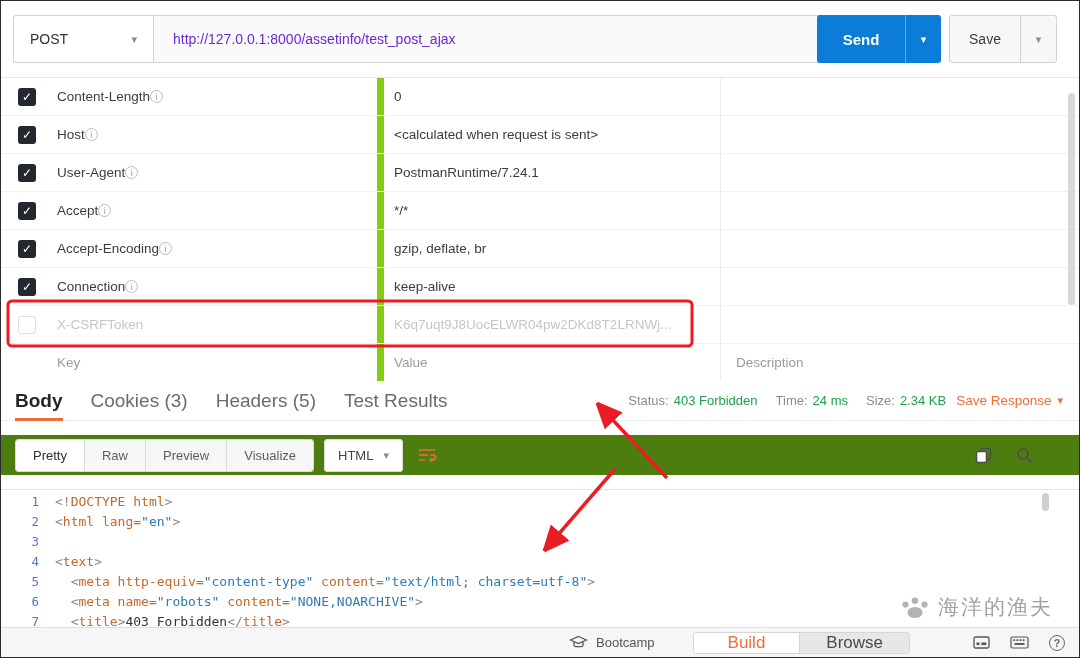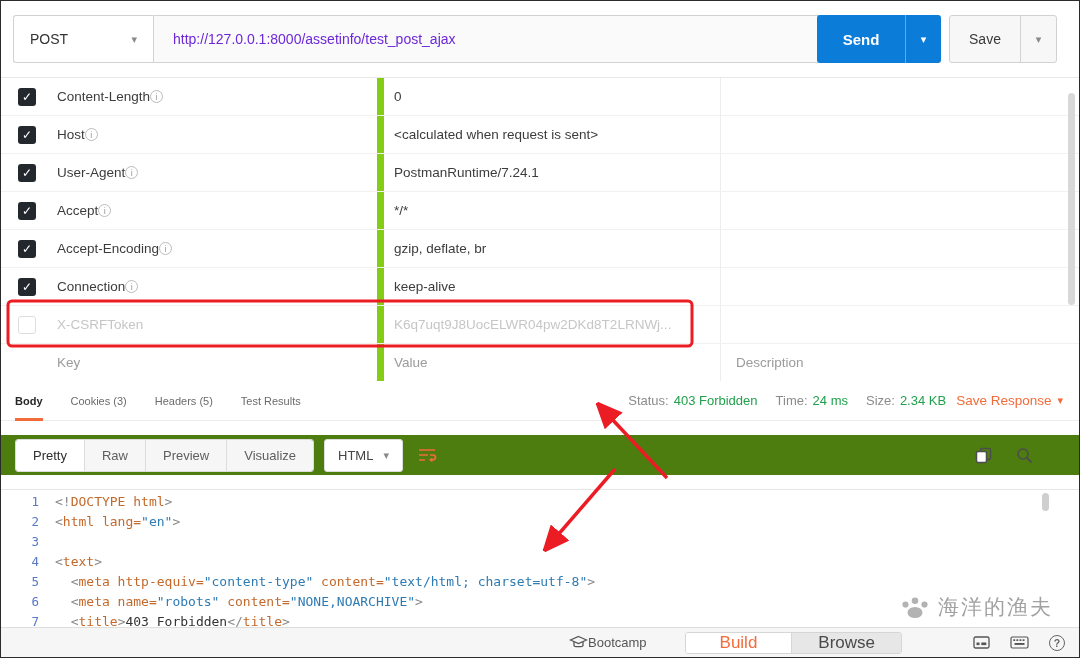--- a/index.html
+++ b/index.html
@@ -30,21 +30,21 @@
   .hrow.dim .c-key,.hrow.dim .c-val{color:#c6c6c6;}
   .cb{width:18px;height:18px;border-radius:3px;background:#23272e;color:#fff;font-size:12px;line-height:1;display:flex;align-items:center;justify-content:center;cursor:pointer;}
   .cb.off{background:#fff;border:1px solid #dedede;color:transparent;}
   .info{width:13px;height:13px;border:1px solid #bcbcbc;border-radius:50%;color:#9a9a9a;font-size:9px;display:inline-flex;align-items:center;justify-content:center;flex:none;}
   .hrow.ghost{color:#9b9b9b;}
   .hrow.ghost .c-key{padding-left:56px;}
   .hrow.ghost .c-key{width:327px;}
 
   
   .resp-tabs{position:absolute;top:380px;left:0;right:0;height:40px;display:flex;align-items:center;padding-left:14px;border-bottom:1px solid #ededed;background:#fff;}
-  .rtab{position:relative;height:100%;display:flex;align-items:center;margin-right:28px;font-size:11px;color:#6b6b6b;cursor:pointer;white-space:nowrap;}
+  .rtab{position:relative;height:100%;display:flex;align-items:center;margin-right:28px;font-size:19px;color:#6b6b6b;cursor:pointer;white-space:nowrap;}
   .rtab.active{color:#262626;font-weight:bold;}
   .rtab.active::after{content:"";position:absolute;left:0;right:0;bottom:-1px;height:3px;background:#f26b3a;}
   .meta{margin-left:auto;margin-right:16px;display:flex;align-items:center;font-size:13px;white-space:nowrap;}
   .meta .lbl{color:#8b8b8b;margin-right:5px;}
   .meta .val{color:#21a04c;margin-right:18px;}
   .save-resp{color:#f26b3a;font-weight:normal;font-size:13.5px;margin-left:10px;display:flex;align-items:center;gap:6px;cursor:pointer;}
   .save-resp .caret{color:#f26b3a;}
 
   
   .view-bar{position:absolute;top:434px;left:0;right:0;height:40px;display:flex;align-items:center;padding:0 14px;background:#4d7c0f;}
@@ -63,21 +63,21 @@
   .ln{width:54px;flex:none;text-align:right;padding-right:16px;color:#5878c8;font-size:12.5px;}
   .lc{white-space:pre;color:#333;}
   .tk-punc{color:#8a8a8a;}
   .tk-tag{color:#c4692c;}
   .tk-attr{color:#c4692c;}
   .tk-str{color:#2e7bb4;}
   .tk-plain{color:#333;}
 
   
   .footer{position:absolute;left:0;right:0;bottom:0;height:30px;background:#f6f6f6;border-top:1px solid #dedede;display:flex;align-items:center;font-size:13px;color:#555;}
-  .bootcamp{margin-left:568px;display:flex;align-items:flex-end;gap:0;cursor:pointer;}
+  .bootcamp{margin-left:568px;display:flex;align-items:flex-end;gap:8px;cursor:pointer;}
   .bb-group{margin-left:38px;display:flex;border:1px solid #d6d6d6;border-radius:3px;overflow:hidden;height:22px;font-size:17px;}
   .seg-build{background:#fff;color:#f26b3a;padding:0 34px;display:flex;align-items:center;cursor:pointer;}
   .seg-browse{background:#e7e7e7;color:#4a4a4a;padding:0 26px;display:flex;align-items:center;border-left:1px solid #d6d6d6;cursor:pointer;}
   .foot-icons{margin-left:auto;margin-right:14px;display:flex;align-items:center;gap:20px;}
   .help-circle{width:16px;height:16px;border:1.3px solid #666;border-radius:50%;color:#666;font-size:10.5px;font-weight:bold;display:flex;align-items:center;justify-content:center;cursor:pointer;}
 
   
   .watermark{position:absolute;right:26px;bottom:36px;display:flex;align-items:center;gap:8px;color:#a2a2a2;font-size:21px;letter-spacing:2px;}
   .annotation-layer{position:absolute;inset:0;pointer-events:none;z-index:40;}
   .sb{position:absolute;background:#d8d8d8;border-radius:4px;z-index:30;cursor:pointer;}

